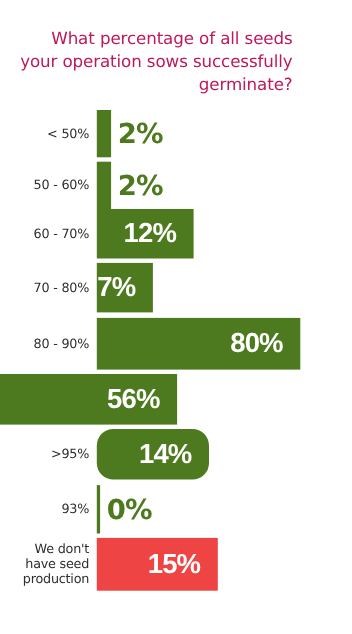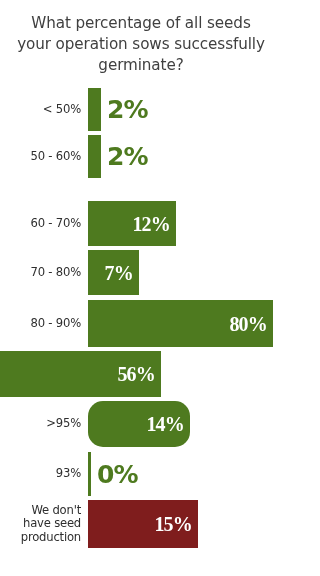--- a/index.html
+++ b/index.html
@@ -16,24 +16,24 @@
   }
   .chart-root {
     width: 282px;
     height: 576px;
     position: relative;
     background: #ffffff;
     box-sizing: border-box;
   }
   .chart-title {
     width: 250px;
-    margin: 0 auto;
+    margin: 12px auto;
     padding-top: 13px;
-    text-align: center;
-    color: #404040;
+    text-align: right;
+    color: #be185d;
     font-size: 15.2px;
     line-height: 21px;
     font-weight: 400;
     font-family: "DejaVu Sans", sans-serif;
     letter-spacing: -0.1px;
   }
   .rows {
     position: absolute;
     left: 0;
     top: 88px;
@@ -69,25 +69,25 @@
     background: #4e7a1f;
     height: 100%;
     display: flex;
     align-items: center;
     justify-content: flex-end;
     box-sizing: border-box;
     min-width: 2px;
   }
   .bar-value-inside {
     color: #ffffff;
-    font-size: 20px;
+    font-size: 25px;
     font-weight: bold;
     line-height: 1;
-    padding-right: 6px;
-    font-family: Liberation Serif, serif;
+    padding-right: 16px;
+    font-family: Liberation Sans, sans-serif;
     letter-spacing: -0.8px;
     white-space: nowrap;
   }
   .bar-value-outside {
     color: #4e7a1f;
     font-size: 25px;
     font-weight: bold;
     line-height: 1;
     padding-left: 6px;
     font-family: "DejaVu Sans", sans-serif;
@@ -114,21 +114,21 @@
           <span class="bar-value-outside">2%</span>
         </div>
       </div>
       <div class="row" style="height: 43px; margin-top: 4px;">
         <div class="row-label">50 - 60%</div>
         <div class="bar-area">
           <div class="bar" style="width: 13px; background: rgb(78, 122, 31);"></div>
           <span class="bar-value-outside">2%</span>
         </div>
       </div>
-      <div class="row" style="height: 45px; margin-top: 23px;">
+      <div class="row" style="height: 45px; margin-top: 0;">
         <div class="row-label">60 - 70%</div>
         <div class="bar-area">
           <div class="bar" style="width: 88px; background: rgb(78, 122, 31);">
             <span class="bar-value-inside">12%</span>
           </div>
         </div>
       </div>
       <div class="row" style="height: 45px; margin-top: 4px;">
         <div class="row-label">70 - 80%</div>
         <div class="bar-area">
@@ -165,20 +165,20 @@
         <div class="bar-area">
           <div class="bar" style="width: 3px; background: rgb(78, 122, 31);"></div>
           <span class="bar-value-outside">0%</span>
         </div>
       </div>
       <div class="row" style="height: 48px; margin-top: 4px;">
         <div class="row-label label-multiline">We don't
 have seed
 production</div>
         <div class="bar-area">
-          <div class="bar" style="width: 110px; background: #7f1d1d;">
+          <div class="bar" style="width: 110px; background: #ef4444;">
             <span class="bar-value-inside">15%</span>
           </div>
         </div>
       </div>
     </div>
 
 </div>
 
 </body></html>

